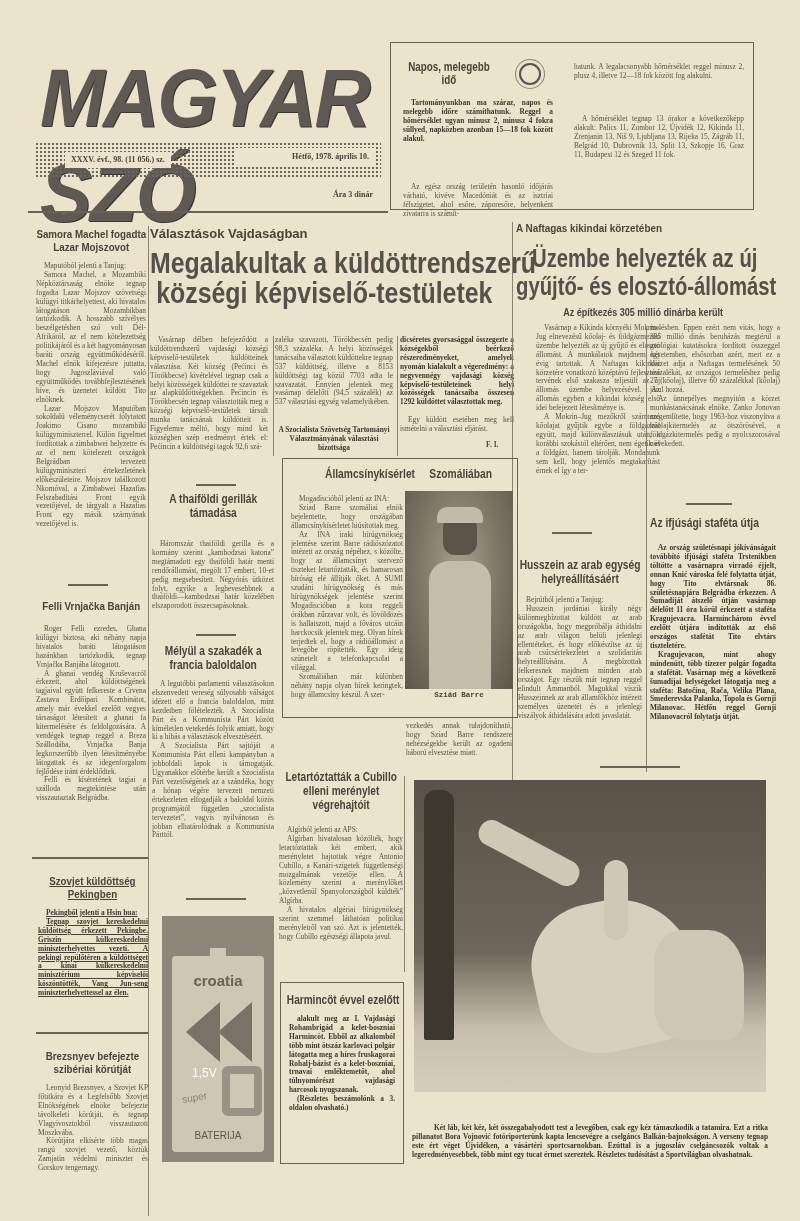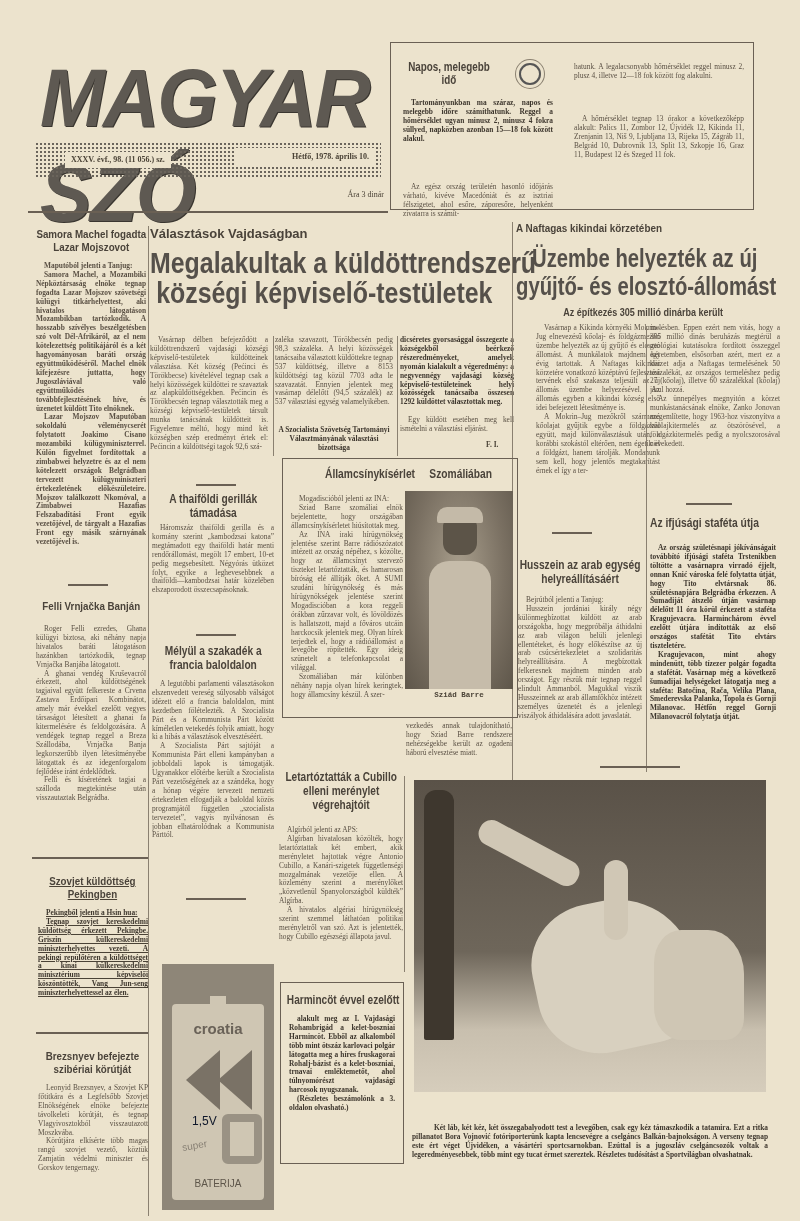--- a/index.html
+++ b/index.html
@@ -82,41 +82,41 @@
 </style>
 </head>
 <body>
 
 <div class="abs" style="left:28px;top:50px;width:360px;height:160px;">
   <div class="masthead-title" style="position:absolute;left:12px;top:0;">MAGYAR SZÓ</div>
   <div class="dotband abs" style="left:7px;top:92px;width:346px;height:36px;text-align:right;">
     <div class="dotband-inner abs" style="left:30px;top:10px;height:16px;line-height:16px;">XXXV. évf., 98. (11 056.) sz.</div>
     <div class="dotband-inner abs" style="left:200px;top:6px;height:18px;line-height:18px;width:140px;">Hétfő, 1978. április 10.</div>
   </div>
-  <div class="abs" style="right:4px;top:140px;font-family:'Liberation Serif',serif;font-weight:normal;font-size:8px;">Ára 3 dinár</div>
+  <div class="abs" style="right:15px;top:140px;font-family:'Liberation Serif',serif;font-weight:bold;font-size:8px;">Ára 3 dinár</div>
 </div>
 <div class="hrule" style="left:28px;top:211px;width:360px;"></div>
 
 <div class="box" style="left:390px;top:42px;width:364px;height:168px;">
   <div class="cond center abs" style="left:8px;top:18px;width:100px;font-size:12px;line-height:13px;transform:scaleX(0.82);transform-origin:center top;">
     <div>Napos, melegebb</div>
     <div>idő</div>
   </div>
   <div class="sun abs" style="left:128px;top:20px;"></div>
   <div class="body-text bold-text abs" style="left:12px;top:56px;width:150px;height:44px;text-indent:8px;">Tartományunkban ma száraz, napos és melegebb időre számíthatunk. Reggel a hőmérséklet ugyan minusz 2, minusz 4 fokra süllyed, napközben azonban 15—18 fok között alakul.</div>
   <div class="body-text abs" style="left:12px;top:104px;width:150px;height:56px;text-indent:8px;margin-top:36px;">Az egész ország területén hasonló időjárás várható, kivéve Macedóniát és az isztriai félszigetet, ahol esőre, záporesőre, helyenként zivatarra is számít-</div>
   <div class="body-text abs" style="left:183px;top:20px;width:170px;height:30px;">hatunk. A legalacsonyabb hőmérséklet reggel minusz 2, plusz 4, illetve 12—18 fok között fog alakulni.</div>
   <div class="body-text abs" style="left:183px;top:72px;width:170px;height:86px;text-indent:8px;">A hőmérséklet tegnap 13 órakor a következőképp alakult: Palics 11, Zombor 12, Újvidék 12, Kikinda 11, Zrenjanin 13, Niš 9, Ljubljana 13, Rijeka 15, Zágráb 11, Belgrád 10, Dubrovnik 13, Split 13, Szkopje 16, Graz 11, Budapest 12 és Szeged 11 fok.</div>
 </div>
 
 <div class="vrule" style="left:148px;top:226px;height:990px;"></div>
 
 <div class="abs" style="left:36px;top:228px;width:110px;">
   <div class="cond center" style="white-space:normal;font-size:11.5px;line-height:13px;width:130px;transform:scaleX(0.85);">Samora Machel fogadta Lazar Mojszovot</div>
-  <div class="body-text" style="margin-top:8px;height:308px;font-weight:bold;">
+  <div class="body-text" style="margin-top:8px;height:308px;">
     <p>Maputóból jelenti a Tanjug:</p>
     <p>Samora Machel, a Mozambiki Népköztársaság elnöke tegnap fogadta Lazar Mojszov szövetségi külügyi titkárhelyettest, aki hivatalos látogatáson Mozambikban tartózkodik. A hosszabb szívélyes beszélgetésben szó volt Dél-Afrikáról, az el nem kötelezettség politikájáról és a két hagyományosan baráti ország együttműködéséről. Machel elnök kifejezésre juttatta, hogy Jugoszláviával való együttműködés továbbfejlesztésének híve, és üzenetet küldött Tito elnöknek.</p>
     <p>Lazar Mojszov Maputóban sokoldalú véleménycserét folytatott Joakimo Cisano mozambiki külügyminiszterrel. Külön figyelmet fordítottak a zimbabwei helyzetre és az el nem kötelezett országok Belgrádban tervezett külügyminiszteri értekezletének előkészületeire. Mojszov találkozott Nkomóval, a Zimbabwei Hazafias Felszabadítási Front egyik vezetőjével, de tárgyalt a Hazafias Front egy másik szárnyának vezetőjével is.</p>
   </div>
 </div>
 <div class="shortrule" style="left:68px;top:584px;width:40px;"></div>
 
 <div class="abs" style="left:36px;top:600px;width:110px;">
   <div class="cond center" style="font-size:11.5px;line-height:13px;width:130px;transform:scaleX(0.85);">Felli Vrnjačka Banján</div>
   <div class="body-text" style="margin-top:12px;height:210px;">
@@ -157,41 +157,41 @@
   <div class="body-text abs" style="left:250px;top:190px;width:114px;height:20px;text-indent:8px;">Egy küldött esetében meg kell ismételni a választási eljárást.</div>
   <div class="abs" style="left:336px;top:214px;font-family:'Liberation Serif',serif;font-weight:bold;font-size:7.5px;">F. I.</div>
 </div>
 <div class="vrule" style="left:273px;top:336px;height:120px;"></div>
 <div class="vrule" style="left:397px;top:336px;height:120px;"></div>
 <div class="vrule" style="left:512px;top:222px;height:570px;"></div>
 
 <div class="shortrule" style="left:196px;top:484px;width:40px;"></div>
 <div class="abs" style="left:152px;top:492px;width:122px;">
   <div class="cond center" style="white-space:normal;font-size:12px;line-height:14px;width:144px;transform:scaleX(0.85);">A thaiföldi gerillák támadása</div>
-  <div class="body-text" style="margin-top:4px;height:100px;">
+  <div class="body-text" style="margin-top:20px;height:100px;">
     <p>Háromszáz thaiföldi gerilla és a kormány szerint „kambodzsai katona” megtámadott egy thaiföldi határ menti rendőrállomást, megölt 17 embert, 10-et pedig megsebesített. Négyórás ütközet folyt, egyike a leghevesebbnek a thaiföldi—kambodzsai határ közelében elszaporodott összecsapásoknak.</p>
   </div>
 </div>
 <div class="shortrule" style="left:196px;top:634px;width:40px;"></div>
 <div class="abs" style="left:152px;top:644px;width:122px;">
   <div class="cond center" style="white-space:normal;font-size:12px;line-height:14px;width:144px;transform:scaleX(0.85);">Mélyül a szakadék a francia baloldalon</div>
   <div class="body-text" style="margin-top:8px;height:200px;">
     <p>A legutóbbi parlamenti választásokon elszenvedett vereség súlyosabb válságot idézett elő a francia baloldalon, mint kezdetben fölételezték. A Szocialista Párt és a Kommunista Párt között kíméletlen vetekedés folyik amiatt, hogy ki a hibás a választások elvesztéséért.</p>
     <p>A Szocialista Párt sajtóját a Kommunista Párt elleni kampányban a jobboldali lapok is támogatják. Ugyanakkor előtérbe került a Szocialista Párt vezetőségének az a szándéka, hogy a hónap végére tervezett nemzeti értekezleten elfogadják a baloldal közös programjától független „szocialista tervezetet”, vagyis nyilvánosan és jobban elhatárolódnak a Kommunista Párttól.</p>
   </div>
 </div>
 <div class="shortrule" style="left:186px;top:898px;width:60px;"></div>
 
-<div class="battery-ad" style="left:162px;top:964px;width:112px;height:246px;">
+<div class="battery-ad" style="left:162px;top:916px;width:112px;height:246px;">
   <div class="battery-body" style="left:10px;top:40px;width:92px;height:196px;"></div>
   <div class="abs" style="left:48px;top:32px;width:16px;height:10px;background:#cfc6b3;"></div>
   <div class="abs" style="left:18px;top:56px;width:76px;text-align:center;font-family:'Liberation Sans',sans-serif;font-weight:bold;font-size:15px;color:#6a6258;">croatia</div>
   <div class="abs" style="left:24px;top:86px;width:0;height:0;border-top:30px solid transparent;border-bottom:30px solid transparent;border-right:34px solid #7a7266;"></div>
   <div class="abs" style="left:56px;top:86px;width:0;height:0;border-top:30px solid transparent;border-bottom:30px solid transparent;border-right:34px solid #7a7266;"></div>
-  <div class="abs" style="left:30px;top:150px;font-family:'Liberation Sans',sans-serif;font-size:12px;color:#0f172a;">1,5V</div>
+  <div class="abs" style="left:30px;top:150px;font-family:'Liberation Sans',sans-serif;font-size:12px;color:#ffffff;">1,5V</div>
   <div class="abs" style="left:20px;top:176px;font-family:'Liberation Sans',sans-serif;font-size:10px;color:#8a8276;transform:rotate(-10deg);">super</div>
   <div class="abs" style="left:60px;top:150px;width:40px;height:50px;border:8px solid #9a9284;border-radius:6px;"></div>
   <div class="abs" style="left:16px;top:214px;width:80px;text-align:center;font-family:'Liberation Sans',sans-serif;font-size:10px;color:#5e564a;">BATERIJA</div>
 </div>
 
 <div class="box" style="left:282px;top:458px;width:236px;height:260px;">
   <div class="cond abs" style="left:42px;top:8px;font-size:12.5px;width:220px;transform:scaleX(0.82);word-spacing:14px;">Államcsínykísérlet Szomáliában</div>
   <div class="body-text abs" style="left:8px;top:36px;width:112px;height:218px;">
     <p>Mogadiscióból jelenti az INA:</p>
     <p>Sziad Barre szomáliai elnök bejelentette, hogy országában államcsínykísérletet hiúsítottak meg.</p>

